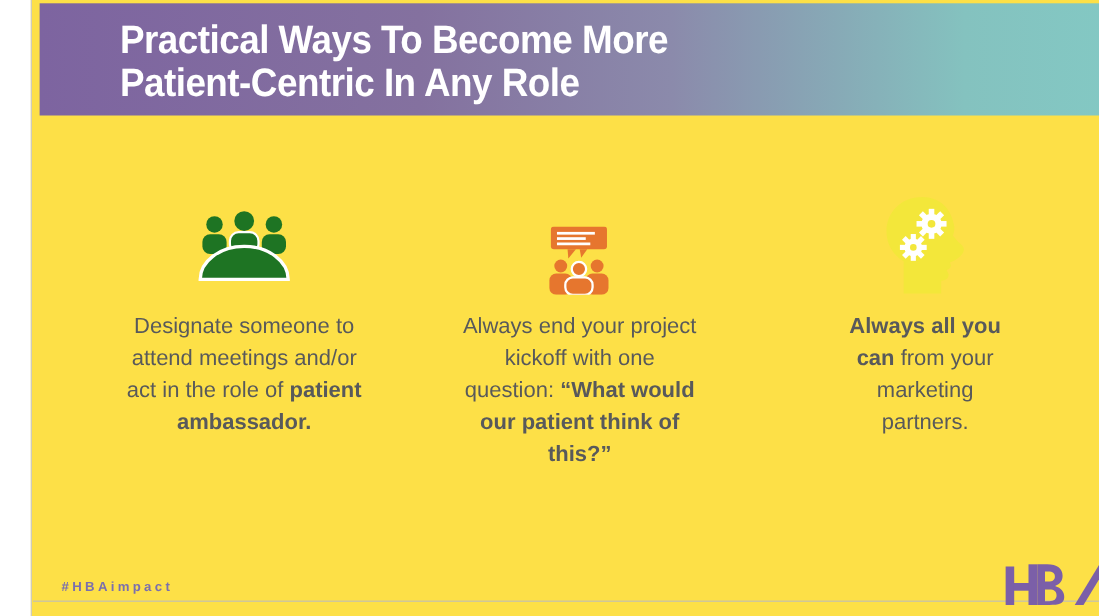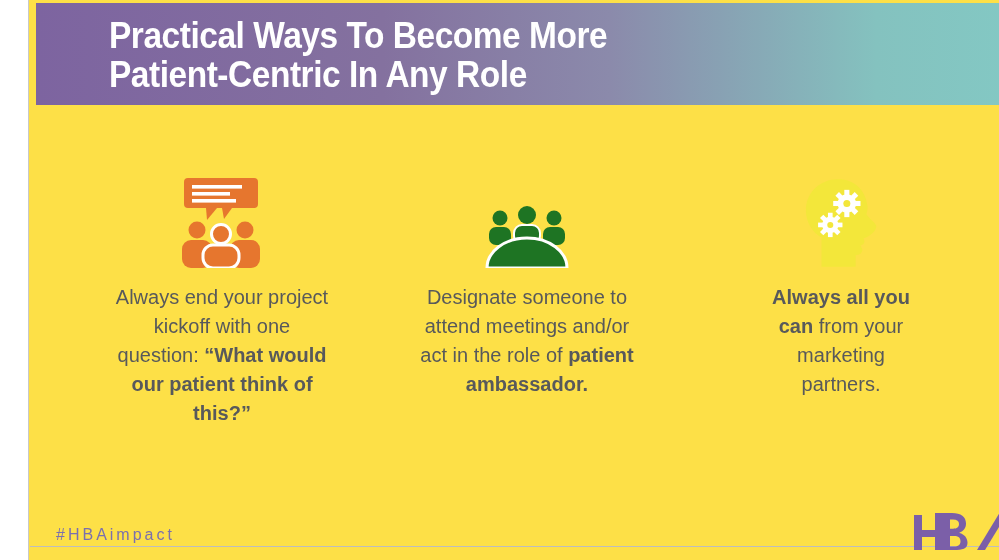--- a/index.html
+++ b/index.html
@@ -30,38 +30,56 @@
   .card:nth-child(3) .icon-box svg { width:76px; height:92px; }
   .card-text {
     margin-top:15px; font-size:20px; line-height:29px; color:#58595b;
     white-space:pre-line; text-align:center;
   }
   .card-text .b { font-weight:bold; }
   .rule {
     position:absolute; left:1px; right:0; top:546px; height:1px; background:#bdbdbd;
   }
   .hashtag {
-    position:absolute; left:27px; top:526px; font-size:16px; letter-spacing:3px;
-    font-weight:400; color:#7a6fae;
+    position:absolute; left:27px; top:526px; font-size:12px; letter-spacing:3px;
+    font-weight:700; color:#7a6fae;
   }
   .logo { position:absolute; right:6px; top:504px; width:106px; height:46px; }
 </style>
 </head>
 <body>
 
 <div class="page">
 
   <div class="header" style="background: linear-gradient(90deg, rgb(125, 100, 160) 0%, rgb(132, 113, 159) 35%, rgb(139, 138, 171) 58%, rgb(132, 194, 191) 85%, rgb(131, 201, 196) 100%);">
     <h1 class="title">
       <span>Practical Ways To Become More</span>
       <span>Patient-Centric In Any Role</span>
     </h1>
   </div>
 
   <div class="cards">
+    <div class="card">
+      <div class="icon-box" style="color: rgb(30, 116, 35);">
+          <svg viewBox="0 0 84 62" fill="currentColor">
+            <circle cx="15" cy="12" r="7.5"></circle>
+            <circle cx="42" cy="9" r="9"></circle>
+            <circle cx="69" cy="12" r="7.5"></circle>
+            <rect x="4" y="21" width="22" height="18" rx="7"></rect>
+            <rect x="29" y="19" width="26" height="19" rx="8" stroke="#ffffff" stroke-width="2"></rect>
+            <rect x="58" y="21" width="22" height="18" rx="7"></rect>
+            <path d="M2,62 A40,30 0 0 1 82,62 Z" stroke="#ffffff" stroke-width="3"></path>
+          </svg>
+        </div>
+      <div class="card-text" style="color: rgb(88, 89, 91);"><span>Designate someone to
+attend meetings and/or
+act in the role of </span><span class="b">patient
+ambassador.</span></div>
+    </div>
+
     <div class="card">
       <div class="icon-box" style="color: rgb(230, 118, 46);">
           <svg viewBox="0 0 84 90" fill="currentColor">
             <rect x="4" y="0" width="74" height="30" rx="4"></rect>
             <polygon points="26,30 37,30 27,42"></polygon>
             <polygon points="42,30 52,30 44,41"></polygon>
             <g fill="#ffffff">
               <rect x="12" y="7" width="50" height="3.6"></rect>
               <rect x="12" y="14" width="38" height="3.6"></rect>
               <rect x="12" y="21" width="44" height="3.6"></rect>
@@ -72,38 +90,20 @@
             <rect x="50" y="62" width="30" height="28" rx="9"></rect>
             <circle cx="41" cy="56" r="9.5" stroke="#ffffff" stroke-width="3"></circle>
             <rect x="23" y="67" width="36" height="23" rx="10" stroke="#ffffff" stroke-width="3"></rect>
           </svg>
         </div>
       <div class="card-text" style="color: rgb(88, 89, 91);"><span>Always end your project
 kickoff with one
 question: </span><span class="b">“What would
 our patient think of
 this?”</span></div>
-    </div>
-
-    <div class="card">
-      <div class="icon-box" style="color: rgb(30, 116, 35);">
-          <svg viewBox="0 0 84 62" fill="currentColor">
-            <circle cx="15" cy="12" r="7.5"></circle>
-            <circle cx="42" cy="9" r="9"></circle>
-            <circle cx="69" cy="12" r="7.5"></circle>
-            <rect x="4" y="21" width="22" height="18" rx="7"></rect>
-            <rect x="29" y="19" width="26" height="19" rx="8" stroke="#ffffff" stroke-width="2"></rect>
-            <rect x="58" y="21" width="22" height="18" rx="7"></rect>
-            <path d="M2,62 A40,30 0 0 1 82,62 Z" stroke="#ffffff" stroke-width="3"></path>
-          </svg>
-        </div>
-      <div class="card-text" style="color: rgb(88, 89, 91);"><span>Designate someone to
-attend meetings and/or
-act in the role of </span><span class="b">patient
-ambassador.</span></div>
     </div>
 
     <div class="card">
       <div class="icon-box" style="color: rgb(243, 231, 58);">
           <svg viewBox="0 0 78 92" fill="currentColor">
             <path d="M36,2 C17,2 3,16 3,34 C3,46 9,56 19,62 L19,92 L54,92 L54,80 C58,80 61,78 61,74 L59,70 C63,69 64,66 62,63 C66,62 74,57 75,52 C76,49 73,46.5 70,44 L65,38 C66,35 66.3,33 66.3,30 C64,13 53,2 36,2 Z"></path>
             <g transform="translate(45,27)">
               <g fill="#ffffff">
                 <circle r="9.5"></circle>
                 <rect x="-2.6" y="-14" width="5.2" height="6"></rect>

